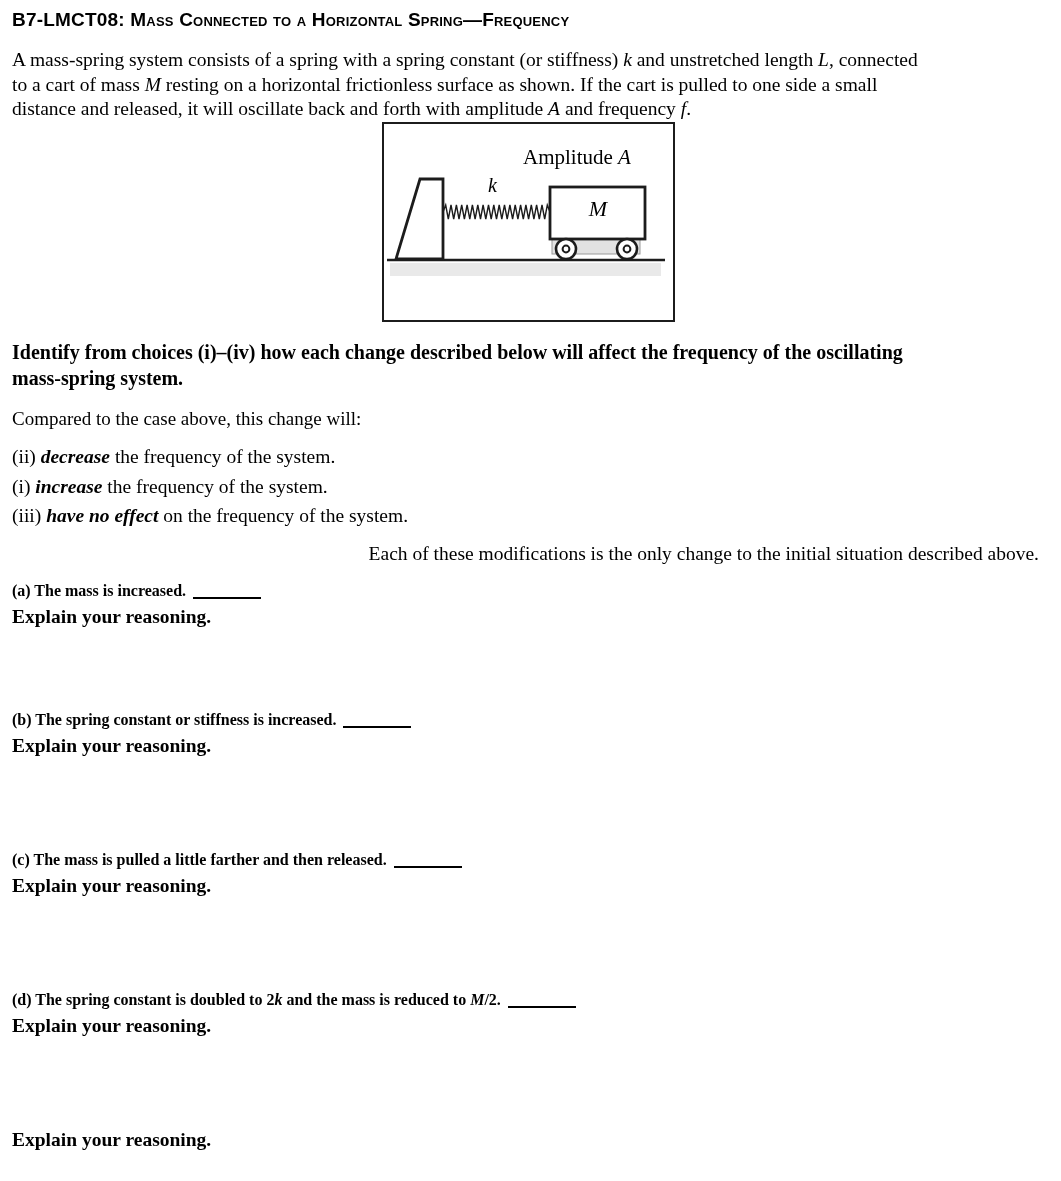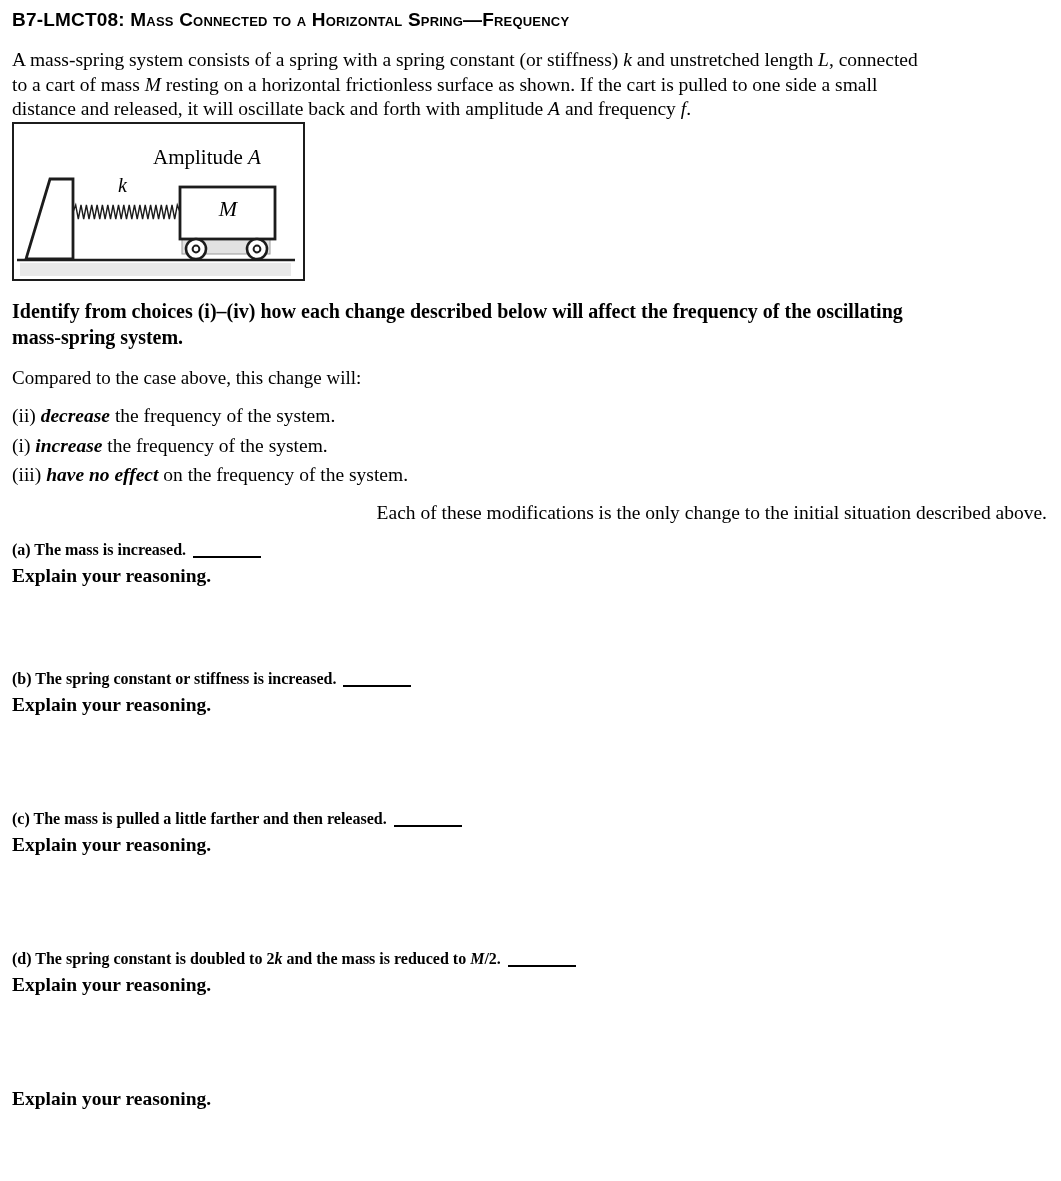--- a/index.html
+++ b/index.html
@@ -3,21 +3,21 @@
 <meta charset="utf-8">
 <style>
   * { margin: 0; padding: 0; box-sizing: border-box; }
   html, body { background: #ffffff; }
   body {
     width: 1061px; height: 1181px;
     overflow: hidden;
     font-family: "Liberation Serif", serif;
     color: #000;
   }
-  .page { padding: 8px 14px 0 12px; }
+  .page { padding: 8px 22px 0 12px; }
 
   
   .title {
     font-family: "Liberation Sans", sans-serif;
     font-weight: bold;
     font-variant: small-caps;
     font-size: 19px;
     line-height: 23px;
     letter-spacing: 0.2px;
   }
@@ -27,21 +27,22 @@
     margin-top: 17px;
     font-size: 19.5px;
     line-height: 24.7px;
     white-space: nowrap;
   }
 
   
   .figure {
     position: relative;
     margin-top 5px;
-    width: 293px; height: 159px;
+    margin-left: 370px;
+    width: 293px; height: 200px;
     border: 2px solid #1c1c1c;
     background: #fff;
   }
   .figure svg { position: absolute; left: 0; top: 0; }
   .fig-label {
     position: absolute;
     font-family: "Liberation Serif", serif;
     white-space: nowrap;
   }
   .lbl-amplitude { left: 139px; top: 21px; font-size: 21px; }

